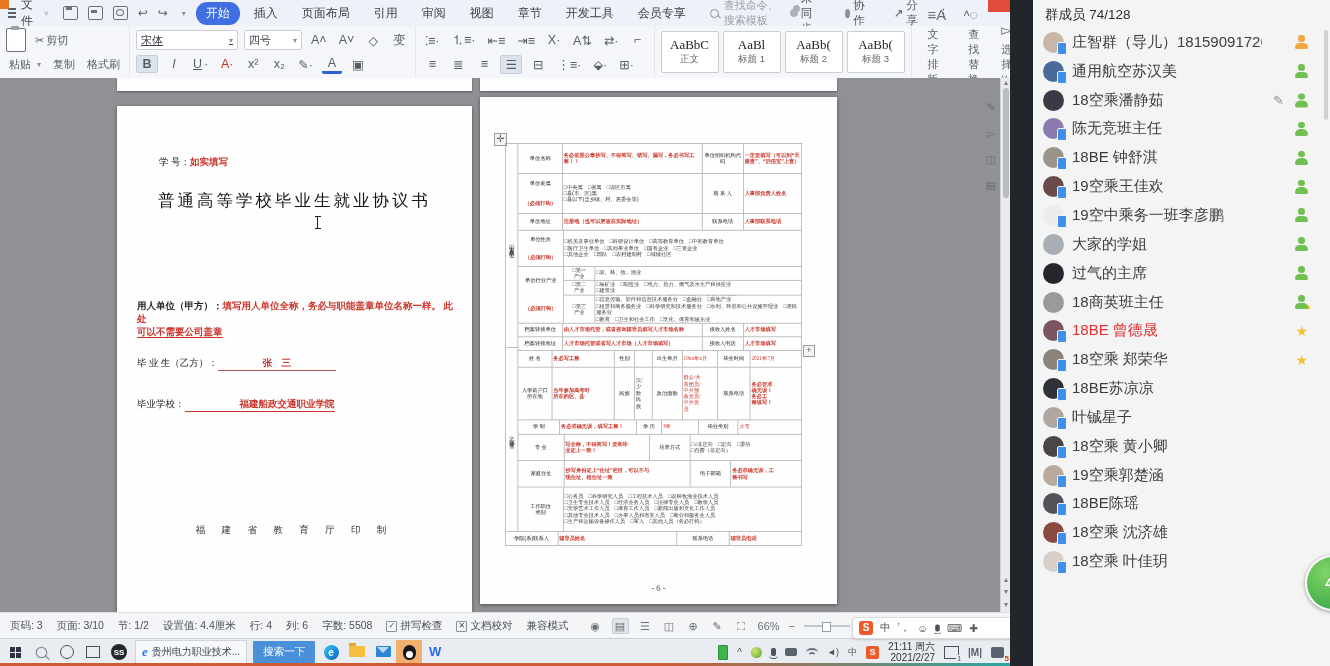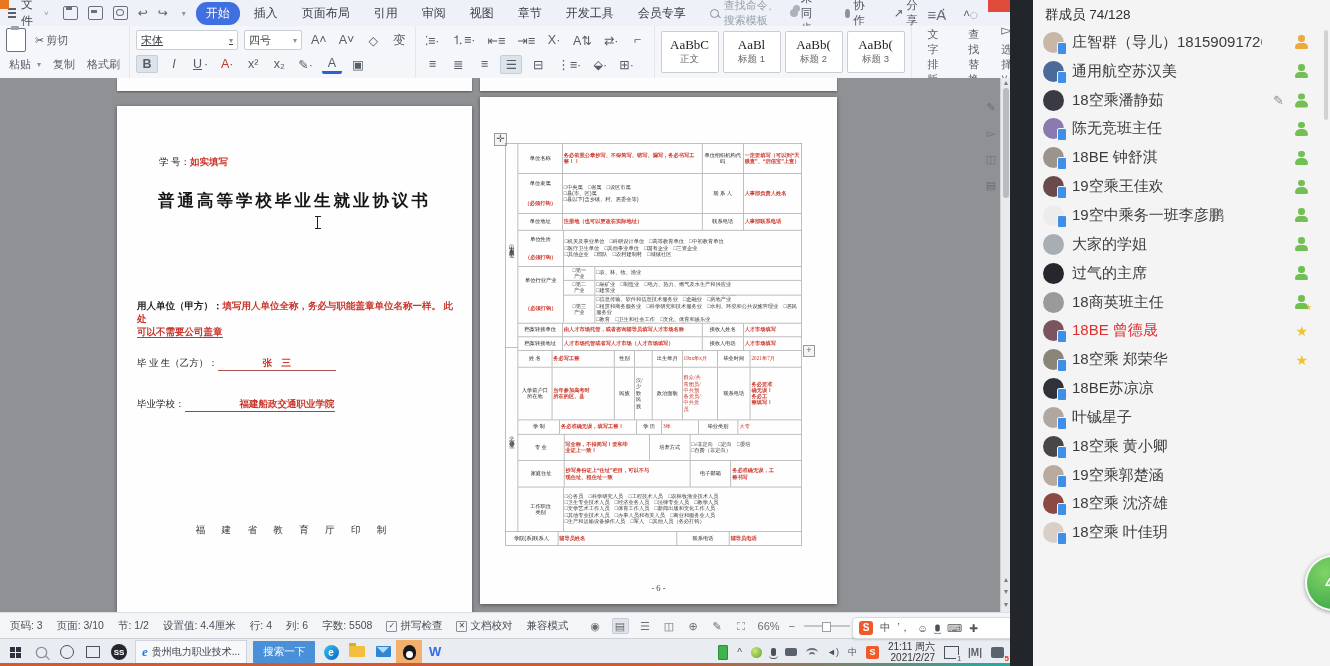--- a/index.html
+++ b/index.html
@@ -52,21 +52,21 @@
   
   #docarea{position:absolute;left:0;top:78px;width:1010px;height:534px;background:#8f9195;overflow:hidden;}
   .prevpage{position:absolute;top:0;height:13px;background:#fdfdfd;box-shadow:0 1px 2px rgba(0,0,0,.4);}
   .page{position:absolute;top:19px;height:507px;background:#fefefe;box-shadow:0 1px 4px rgba(0,0,0,.45);}
   #page1{left:117px;width:355px;margin-top:9px;}
   #page2{left:480px;width:357px;}
   .docserif{font-family:"Liberation Serif",serif;}
   .red{color:#c9342a;}
   
   #p1-studentline{position:absolute;left:42px;top:50px;font-size:9.5px;color:#222;}
-  #p1-title{position:absolute;left:0;top:84px;width:100%;text-align:center;font-size:16.5px;font-weight:bold;letter-spacing:3px;color:#161616;}
+  #p1-title{position:absolute;left:0;top:84px;width:100%;text-align:center;font-size:16.5px;font-weight:normal;letter-spacing:3px;color:#161616;}
   #caret{position:absolute;left:200px;top:110px;width:1.2px;height:13px;background:#222;}
   #caret::before,#caret::after{content:"";position:absolute;left:-2px;width:5.5px;height:1.2px;background:#222;}
   #caret::after{bottom:0;}
   #p1-employer{position:absolute;left:20px;top:194px;width:322px;font-size:9.5px;line-height:13px;color:#222;}
   #p1-graduate{position:absolute;left:20px;top:251px;font-size:9.5px;color:#222;}
   .fill-underline{display:inline-block;border-bottom:1px solid #a55;min-width:118px;text-align:center;font-weight:bold;}
   #p1-school{position:absolute;left:20px;top:292px;font-size:9.5px;color:#222;text-align:right;}
   #p1-school .val{border-bottom:1px solid #c9342a;font-weight:bold;display:inline-block;min-width:150px;}
   #p1-footer{position:absolute;left:0;top:418px;width:100%;text-align:center;font-size:9.5px;letter-spacing:7px;color:#333;}
   
@@ -764,20 +764,27 @@
         <div class="mright"></div>
       </div>
       <div class="mrow">
         <div class="avatar" style="background: rgb(184, 171, 158);">
           <span class="pbadge"></span>
         </div>
         <div class="mname">19空乘郭楚涵</div>
         <div class="mright"></div>
       </div>
       <div class="mrow">
+        <div class="avatar" style="background: rgb(84, 80, 88);">
+          <span class="pbadge"></span>
+        </div>
+        <div class="mname">18BE陈瑶</div>
+        <div class="mright"></div>
+      </div>
+      <div class="mrow">
         <div class="avatar" style="background: rgb(138, 74, 66);">
           <span class="pbadge"></span>
         </div>
         <div class="mname">18空乘 沈济雄</div>
         <div class="mright"></div>
       </div>
       <div class="mrow">
         <div class="avatar" style="background: rgb(216, 208, 200);">
           <span class="pbadge"></span>
         </div>

